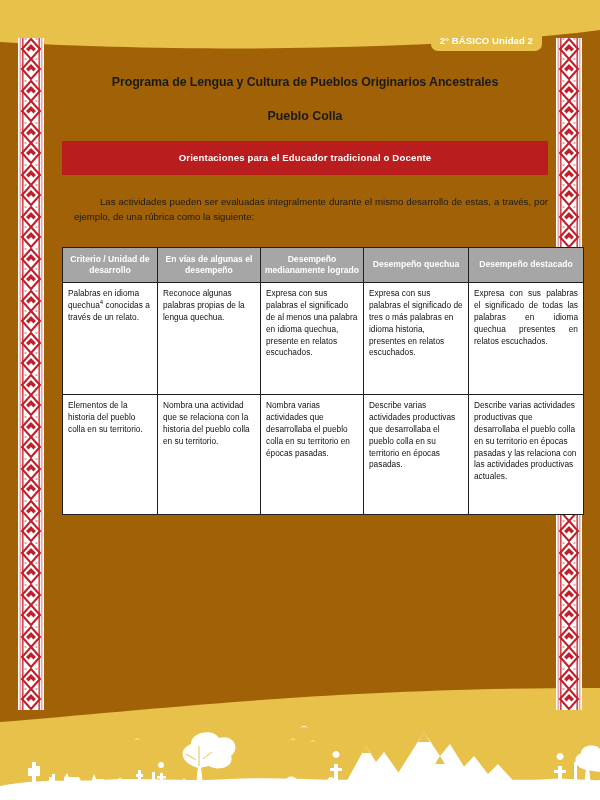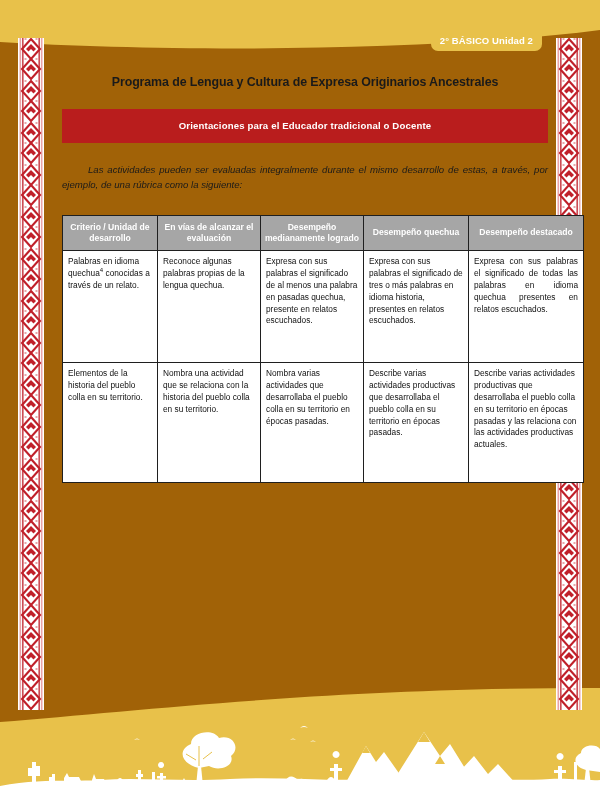--- a/index.html
+++ b/index.html
@@ -109,27 +109,26 @@
   }
 
   .section-heading {
     margin: 26px 0 0 34px;
     font-size: 9.4px;
     font-weight: bold;
     color: #1a1a1a;
   }
 
   .intro-paragraph {
-    margin: 19px 0 0 0;
+    margin: 19px 0 0 12px;
     font-size: 9.6px;
     color: #1a1a1a;
     line-height: 1.62;
     text-align: justify;
     text-indent: 26px;
-    font-style: italic;
   }
 
   
   .rubric-wrap {
     margin: 22px 0 0 0;
   }
   table.rubric {
     border-collapse: collapse;
     width: 486px;
     table-layout: fixed;
@@ -262,46 +261,47 @@
       <path d="M574,80 h3 v24 h-3 z"></path>
       <path d="M584,104 l2,-18 l3,0 l2,18 z"></path>
       <path d="M586,88 c-12,-3 -14,-13 -5,-17 c0,-8 15,-10 19,-4 l0,23 z"></path>
 
       <path d="M182,100 l2,-4 l1.5,3 l6,0 l2,4 l-1.5,4 l-2,-3 l-5,0 l-1.5,3 l-1.5,-4 z"></path>
     </g>
   </svg>
 
   <div class="content">
 
-    <div class="doc-title">Programa de Lengua y Cultura de Expresa Originarios Ancestrales</div>
-
+    <div class="doc-title">Programa de Lengua y Cultura de Pueblos Originarios Ancestrales</div>
+
+    <div class="doc-subtitle">Pueblo Colla</div>
 
     <div class="red-banner">Orientaciones para el Educador tradicional o Docente</div>
 
 
     <div class="intro-paragraph">Las actividades pueden ser evaluadas integralmente durante el mismo desarrollo de estas, a través, por ejemplo, de una rúbrica como la siguiente:</div>
 
     <div class="rubric-wrap">
       <table class="rubric">
         <thead>
           <tr>
             <th class="col1">Criterio / Unidad de desarrollo</th>
-            <th class="col2">En vías de alcanzar el evaluación</th>
+            <th class="col2">En vías de algunas el desempeño</th>
             <th class="col3">Desempeño medianamente logrado</th>
             <th class="col4">Desempeño quechua</th>
             <th class="col5">Desempeño destacado</th>
           </tr>
         </thead>
         <tbody>
           <tr style="height:112px">
             <td class="col1 cell-mid">
               <span>Palabras en idioma quechua</span><sup class="fn">4</sup><span> conocidas a través de un relato.</span>
             </td>
             <td class="col2 cell-mid">Reconoce algunas palabras propias de la lengua quechua.</td>
-            <td class="col3">Expresa con sus palabras el significado de al menos una palabra en pasadas quechua, presente en relatos escuchados.</td>
+            <td class="col3">Expresa con sus palabras el significado de al menos una palabra en idioma quechua, presente en relatos escuchados.</td>
             <td class="col4">Expresa con sus palabras el significado de tres o más palabras en idioma historia, presentes en relatos escuchados.</td>
             <td class="col5 just cell-mid">Expresa con sus palabras el significado de todas las palabras en idioma quechua presentes en relatos escuchados.</td>
           </tr>
           <tr style="height:120px">
             <td class="col1 cell-mid">
               <span>Elementos de la historia del pueblo colla en su territorio.</span><span></span>
             </td>
             <td class="col2">Nombra una actividad que se relaciona con la historia del pueblo colla en su territorio.</td>
             <td class="col3">Nombra varias actividades que desarrollaba el pueblo colla en su territorio en épocas pasadas.</td>
             <td class="col4">Describe varias actividades productivas que desarrollaba el pueblo colla en su territorio en épocas pasadas.</td>

